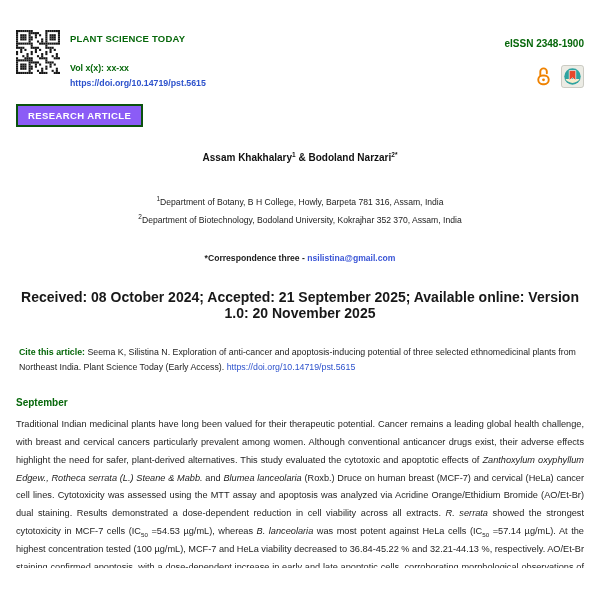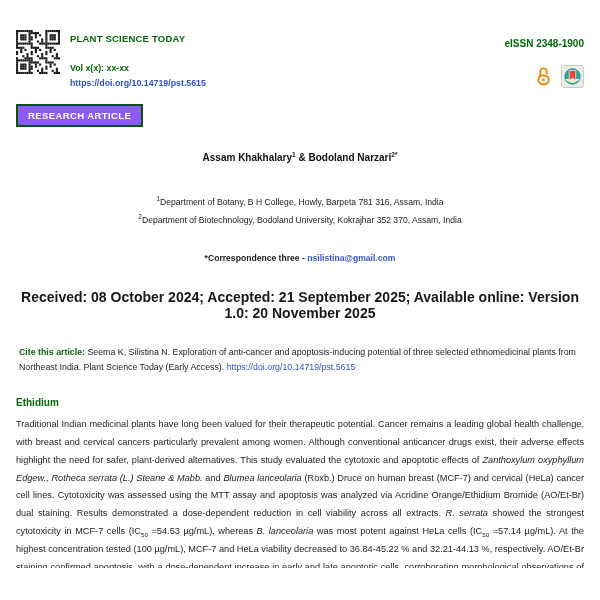--- a/index.html
+++ b/index.html
@@ -291,16 +291,16 @@
   <div class="correspondence">
     <span>*Correspondence three - </span><a href="#">nsilistina@gmail.com</a>
   </div>
 
   <div class="dates-line">Received: 08 October 2024; Accepted: 21 September 2025; Available online: Version 1.0: 20 November 2025</div>
 
   <div class="citation">
     <span class="cite-label">Cite this article:</span><span> Seema K, Silistina N. Exploration of anti-cancer and apoptosis-inducing potential of three selected ethnomedicinal plants from Northeast India. Plant Science Today (Early Access). </span><a href="#" class="cite-doi">https://doi.org/10.14719/pst.5615</a>
   </div>
 
-  <div class="abstract-heading">Ethidium</div>
+  <div class="abstract-heading">September</div>
   <p class="abstract-text"><span>Traditional Indian medicinal plants have long been valued for their therapeutic potential. Cancer remains a leading global health challenge, with breast and cervical cancers particularly prevalent among women. Although conventional anticancer drugs exist, their adverse effects highlight the need for safer, plant-derived alternatives. This study evaluated the cytotoxic and apoptotic effects of </span><i>Zanthoxylum oxyphyllum Edgew., Rotheca serrata (L.) Steane &amp; Mabb.</i><span> and </span><i>Blumea lanceolaria</i><span> (Roxb.) Druce on human breast (MCF-7) and cervical (HeLa) cancer cell lines. Cytotoxicity was assessed using the MTT assay and apoptosis was analyzed via Acridine Orange/Ethidium Bromide (AO/Et-Br) dual staining. Results demonstrated a dose-dependent reduction in cell viability across all extracts. </span><i>R. serrata</i><span> showed the strongest cytotoxicity in MCF-7 cells (IC</span><sub>50</sub><span> =54.53 µg/mL), whereas </span><i>B. lanceolaria</i><span> was most potent against HeLa cells (IC</span><sub>50</sub><span> =57.14 µg/mL). At the highest concentration tested (100 µg/mL), MCF-7 and HeLa viability decreased to 36.84-45.22 % and 32.21-44.13 %, respectively. AO/Et-Br staining confirmed apoptosis, with a dose-dependent increase in early and late apoptotic cells, corroborating morphological observations of cell shrinkage, rounding and apoptotic body formation. These findings indicate that the investigated plants contain bioactive compounds capable of inducing cytotoxicity and apoptosis in human cancer cells, validating their traditional use. With proper standardization, their leaf extracts hold promise as plant-based anticancer therapeutics.</span></p>
 
 </div>
 
 </body></html>

